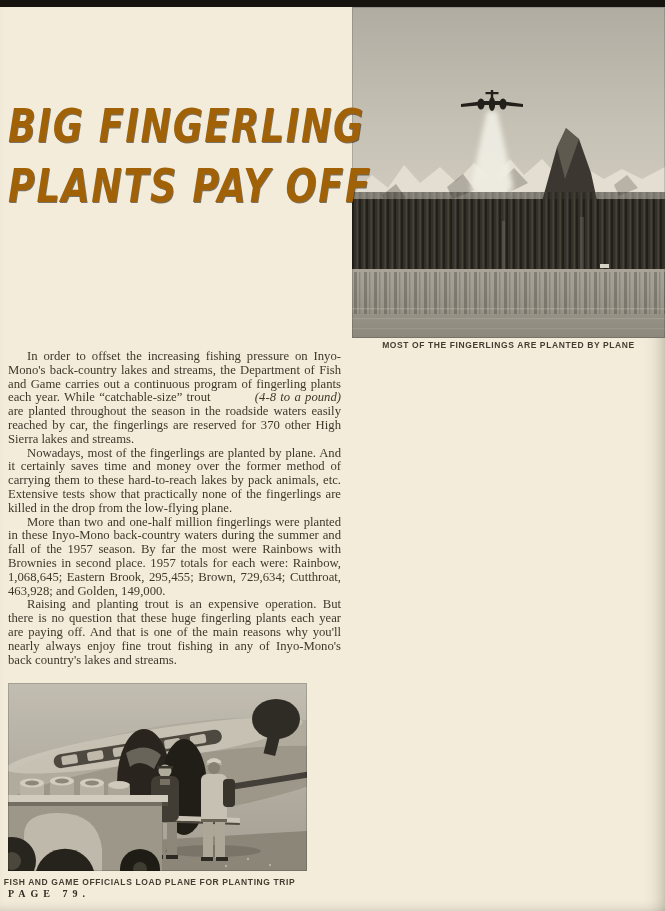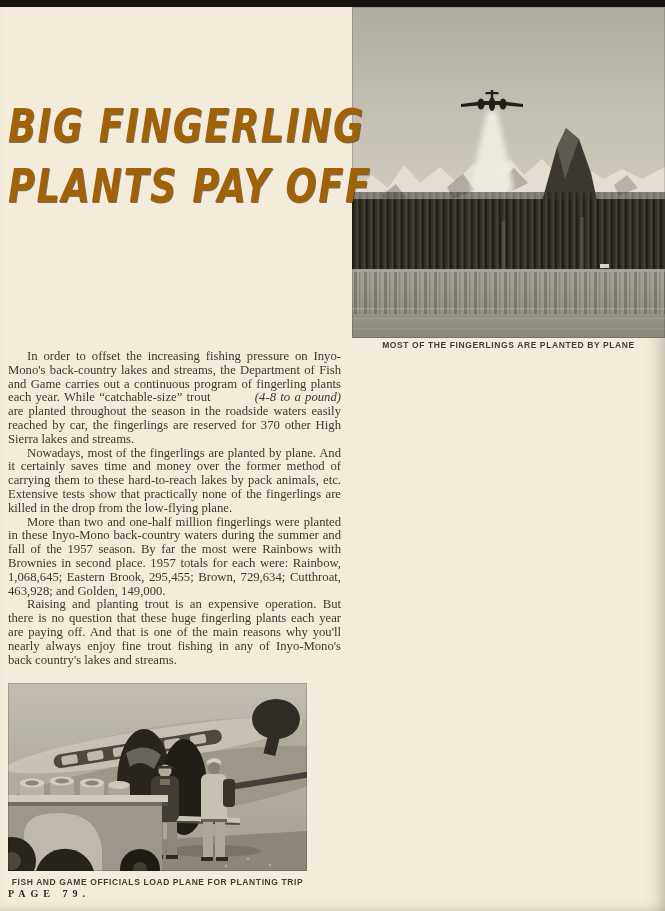--- a/index.html
+++ b/index.html
@@ -31,21 +31,21 @@
   
   .photo{position:absolute;display:block;}
   .photo svg{display:block;width:100%;height:100%;}
   .photo-top{left:352px;top:7px;width:313px;height:331px;}
   .photo-bottom{left:8px;top:683px;width:299px;height:188px;}
 
   .caption{position:absolute;text-align:center;color:#453d31;
     font-family:"Liberation Sans", sans-serif;font-weight:bold;
     font-size:8.5px;letter-spacing:.6px;line-height:10px;}
   .caption-top{left:352px;top:340px;width:313px;}
-  .caption-bottom{left:8px;top:877px;width:299px;}
+  .caption-bottom{left:0;top:877px;width:299px;}
 
   .page-number{position:absolute;left:8px;top:888px;color:#332c23;
     font-family:"Liberation Serif", serif;font-weight:bold;
     font-size:10px;letter-spacing:5px;}
 </style>
 </head>
 <body>
 
 <div class="page">
 

